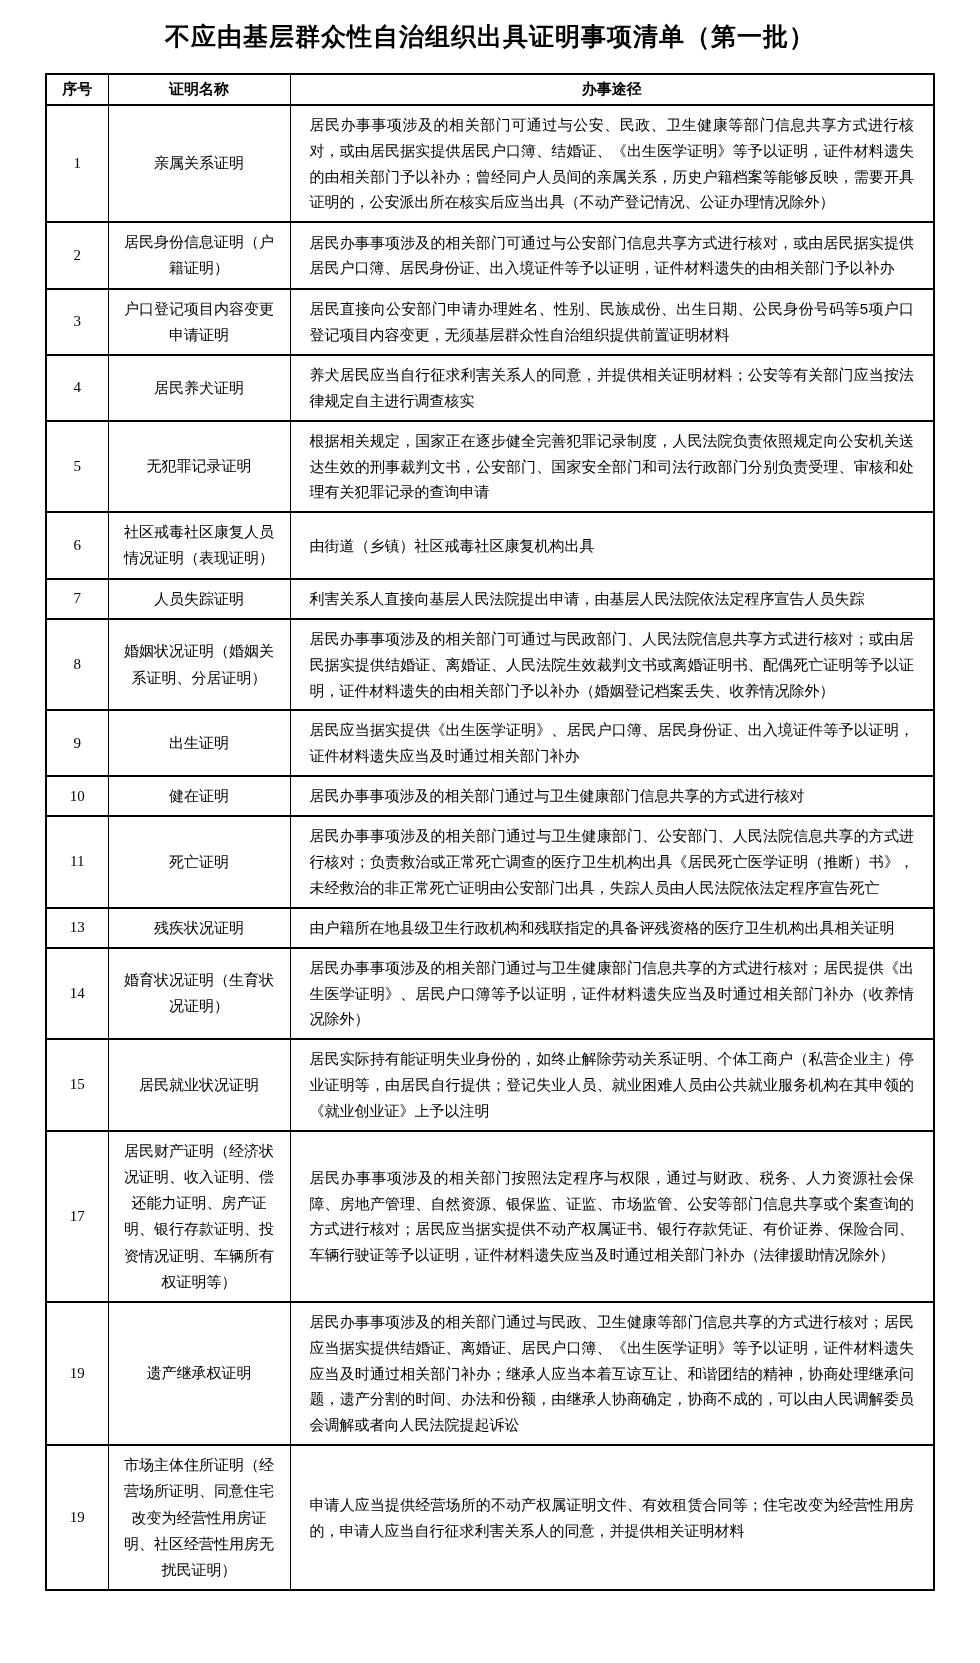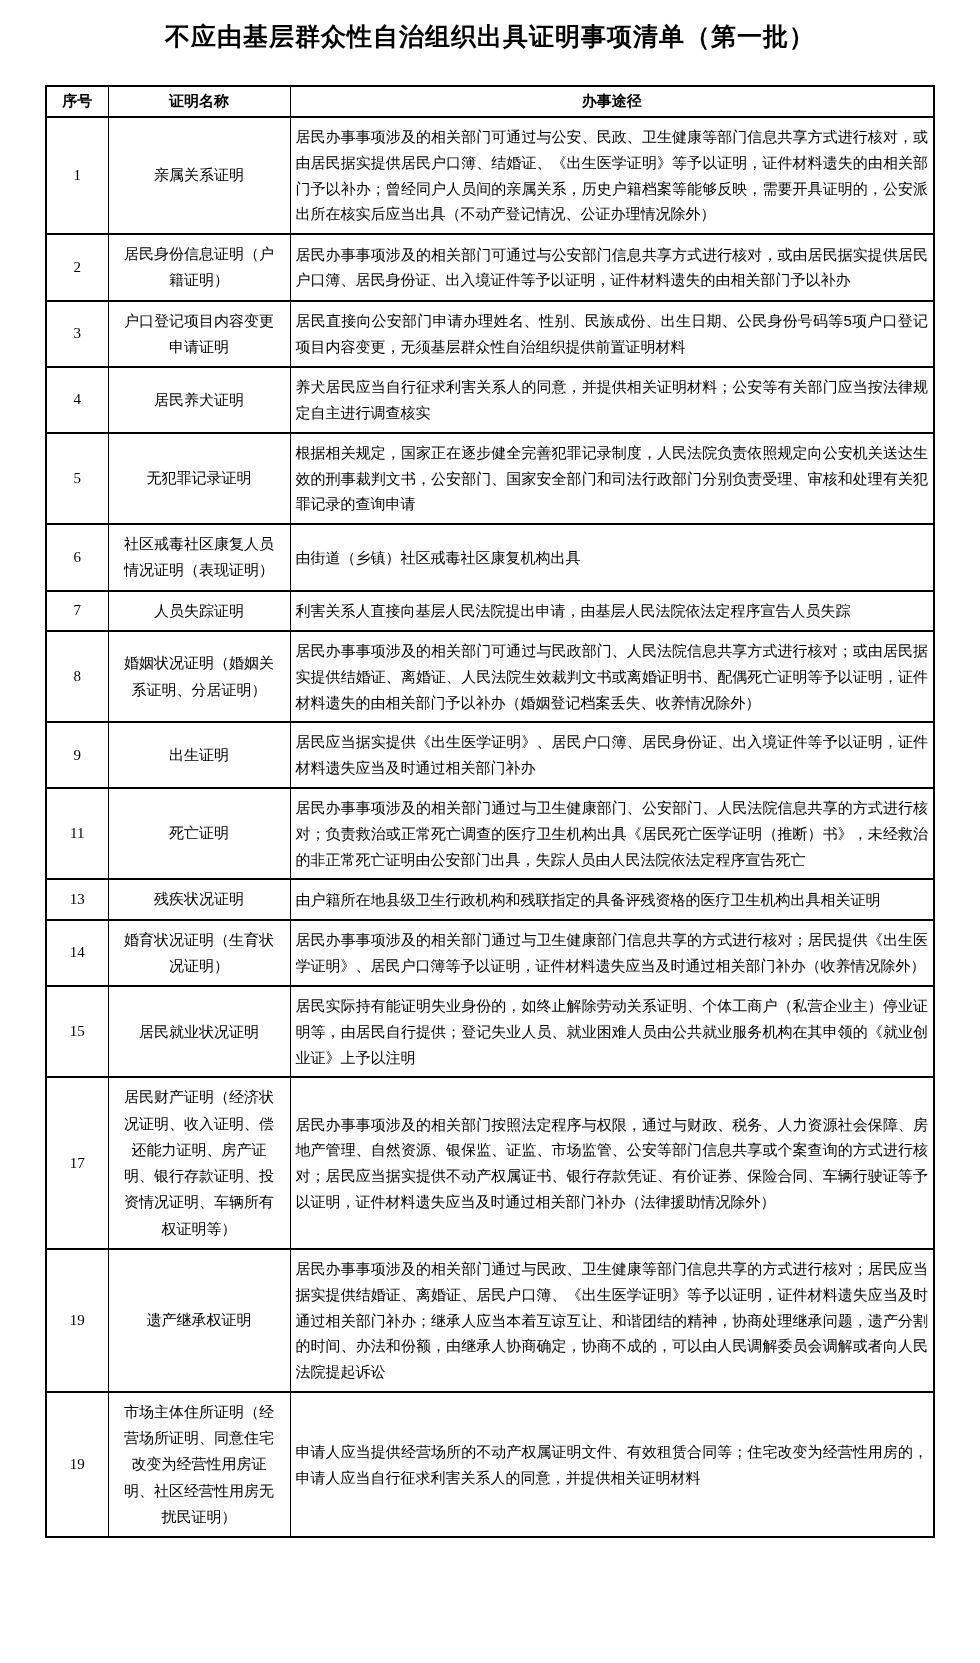--- a/index.html
+++ b/index.html
@@ -14,21 +14,21 @@
     min-height: 1663px;
     background: #ffffff;
     box-sizing: border-box;
     padding-top: 14px;
   }
   .doc-title {
     text-align: center;
     font-size: 25px;
     font-weight: bold;
     letter-spacing: 1px;
-    margin: 6px 0 32px 0;
+    margin: 6px 0 20px 0;
     font-family: "Liberation Sans", sans-serif;
   }
   table.cert-table {
     border-collapse: collapse;
     margin: 0 auto;
     width: 888px;
     table-layout: fixed;
     border: 2px solid #000000;
   }
   table.cert-table th,
@@ -51,21 +51,21 @@
     padding: 4px 2px;
     font-family: "Liberation Serif", serif;
   }
   td.cell-name {
     text-align: center;
     padding: 6px 10px;
     line-height: 1.75;
   }
   td.cell-path {
     text-align: justify;
-    padding: 6px 5px;
+    padding: 6px 19px;
     line-height: 1.72;
   }
   col.col-no   { width: 62px; }
   col.col-name { width: 182px; }
   col.col-path { width: 644px; }
   tr.data-row { border-top: 2px solid #000; }
 </style>
 </head>
 <body>
 
@@ -134,20 +134,25 @@
     <td class="cell-name">婚姻状况证明（婚姻关系证明、分居证明）</td>
     <td class="cell-path">居民办事事项涉及的相关部门可通过与民政部门、人民法院信息共享方式进行核对；或由居民据实提供结婚证、离婚证、人民法院生效裁判文书或离婚证明书、配偶死亡证明等予以证明，证件材料遗失的由相关部门予以补办（婚姻登记档案丢失、收养情况除外）</td>
   </tr>
 
   <tr class="data-row">
     <td class="cell-no">9</td>
     <td class="cell-name">出生证明</td>
     <td class="cell-path">居民应当据实提供《出生医学证明》、居民户口簿、居民身份证、出入境证件等予以证明，证件材料遗失应当及时通过相关部门补办</td>
   </tr>
 
+  <tr class="data-row">
+    <td class="cell-no">10</td>
+    <td class="cell-name">健在证明</td>
+    <td class="cell-path">居民办事事项涉及的相关部门通过与卫生健康部门信息共享的方式进行核对</td>
+  </tr>
 
   <tr class="data-row">
     <td class="cell-no">11</td>
     <td class="cell-name">死亡证明</td>
     <td class="cell-path">居民办事事项涉及的相关部门通过与卫生健康部门、公安部门、人民法院信息共享的方式进行核对；负责救治或正常死亡调查的医疗卫生机构出具《居民死亡医学证明（推断）书》，未经救治的非正常死亡证明由公安部门出具，失踪人员由人民法院依法定程序宣告死亡</td>
   </tr>
 
 
   <tr class="data-row">
     <td class="cell-no">13</td>

